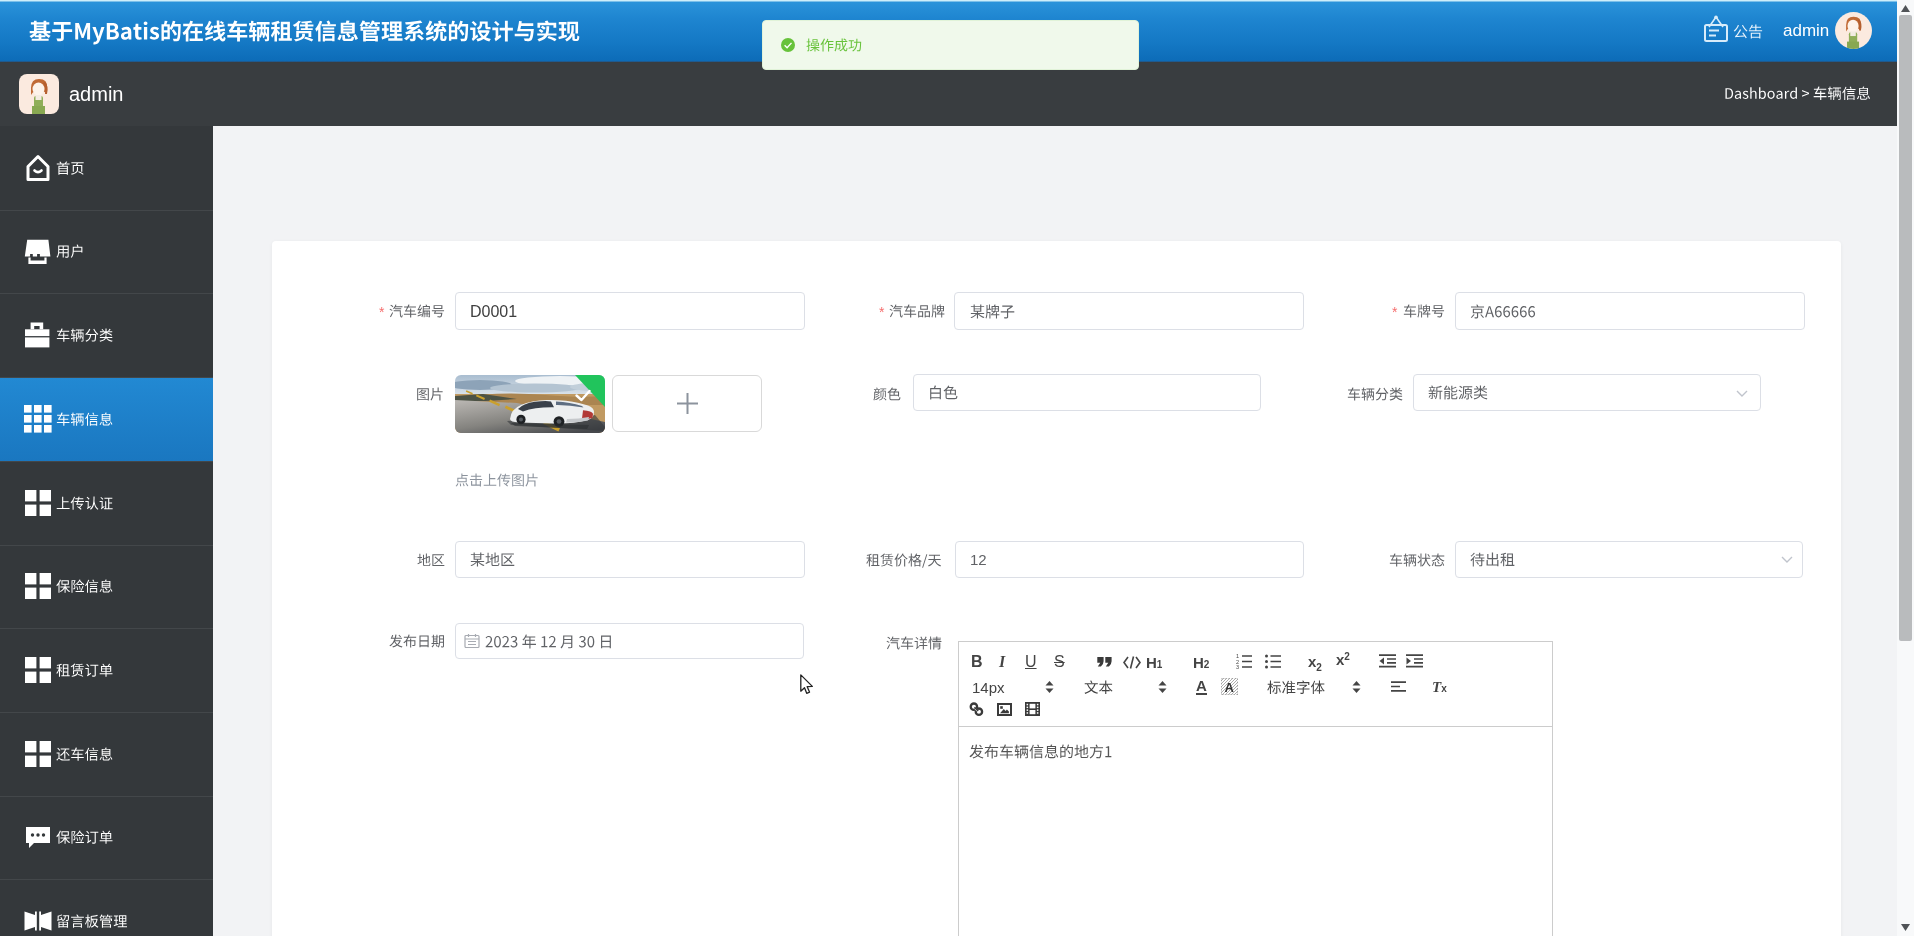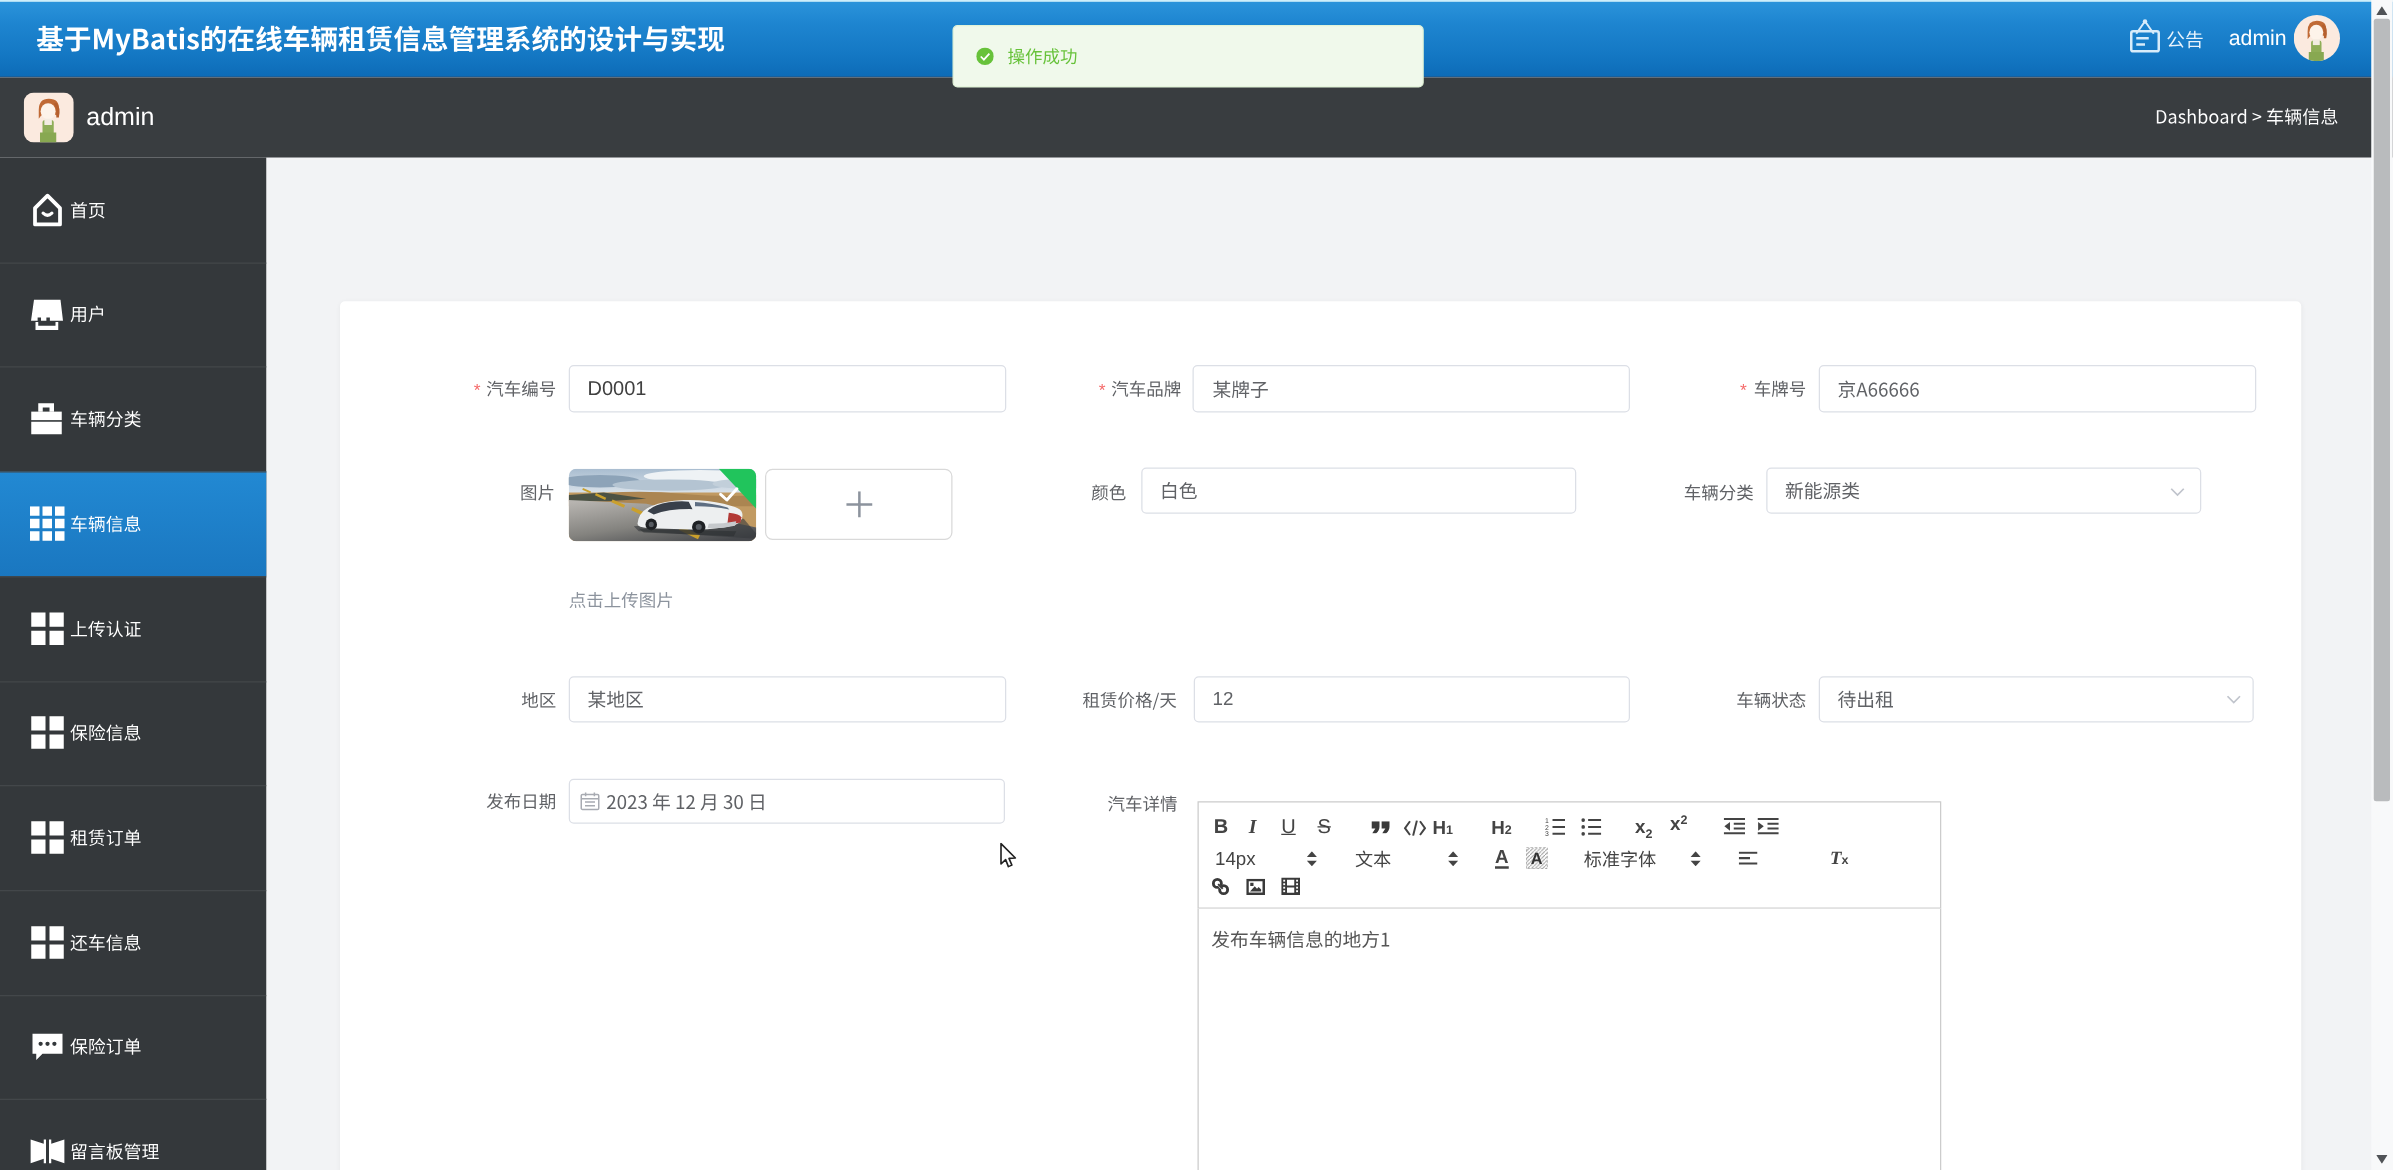--- a/index.html
+++ b/index.html
@@ -619,21 +619,21 @@
   </svg>
 <svg class="abs" style="left:1352px;top:681px" width="9" height="12">
     <path d="M4.5 0 L8.5 4.5 L0.5 4.5 Z" fill="#444"></path>
     <path d="M4.5 12 L8.5 7.5 L0.5 7.5 Z" fill="#444"></path>
   </svg>
 <svg class="abs" style="left:1391px;top:681px" width="15" height="12">
     <g stroke="#444" stroke-width="1.7">
       <path d="M0 1.2 H15 M0 5.5 H9 M0 9.8 H15"></path>
     </g>
   </svg>
-<div class="qt" style="left:1464px;top:679px;font-size:15px;font-style:italic;font-family:'Liberation Serif',serif">T<span style="font-size:10px;font-style:normal;font-family:'Liberation Sans'">x</span></div>
+<div class="qt" style="left:1432px;top:679px;font-size:15px;font-style:italic;font-family:'Liberation Serif',serif">T<span style="font-size:10px;font-style:normal;font-family:'Liberation Sans'">x</span></div>
 <svg class="abs" style="left:969px;top:702px" width="15" height="15" viewBox="0 0 15 15">
 <g stroke="#3a3a3a" stroke-width="2.3" fill="none">
 <circle cx="4.9" cy="4.7" r="3.2"></circle>
       <circle cx="9.9" cy="9.7" r="3.2"></circle>
 </g>
 <path d="M6.2 6.6 L8.4 8.8" stroke="#fff" stroke-width="1.6"></path>
 <path d="M5.5 5.3 L9.2 9" stroke="#3a3a3a" stroke-width="1.5"></path>
 </svg>
 <svg class="abs" style="left:997px;top:703px" width="15" height="13">
     <rect x="1" y="1" width="13" height="11" fill="none" stroke="#3a3a3a" stroke-width="2"></rect>

